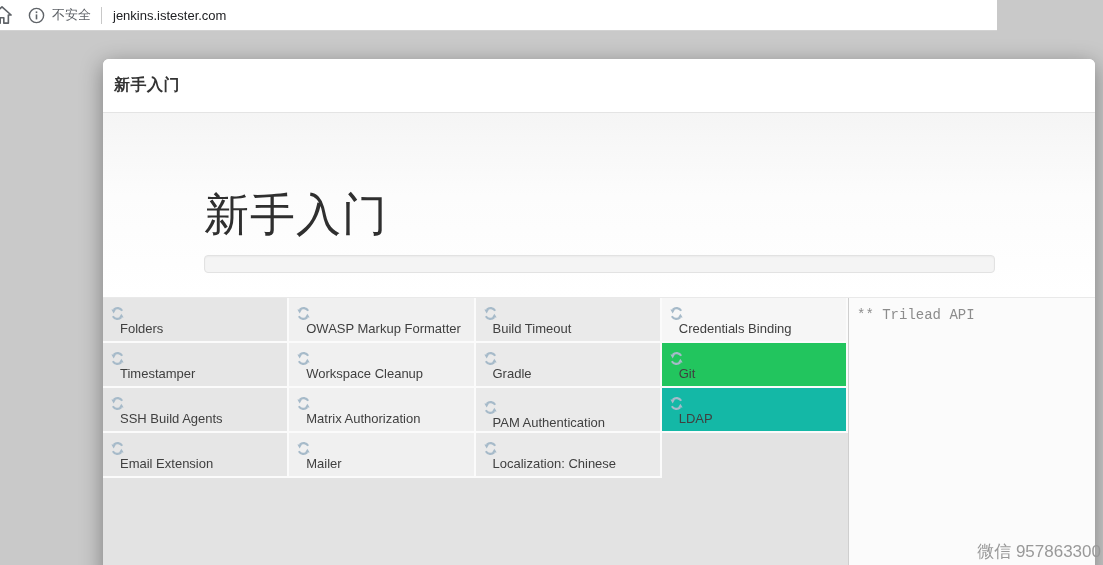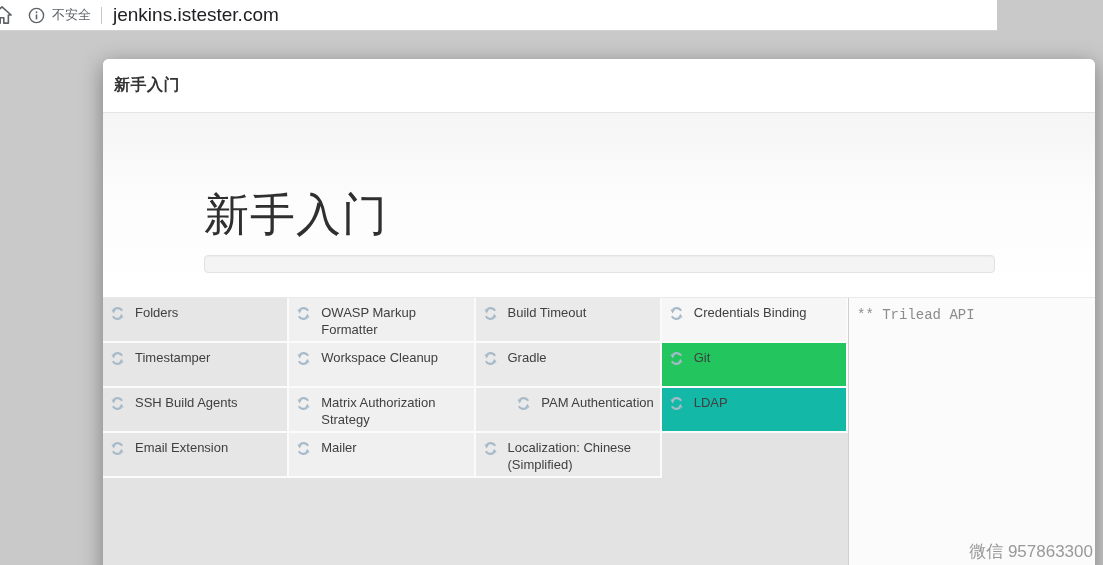--- a/index.html
+++ b/index.html
@@ -14,21 +14,21 @@
   .browser-bar {
     position: absolute; left: 0; top: 0; width: 997px; height: 31px;
     background: #ffffff; border-bottom: 1px solid #d2d2d2;
     display: flex; align-items: center;
   }
   .home-icon-wrap { width: 14px; height: 20px; overflow: hidden; position: relative; margin-right: 14px; }
   .home-icon-wrap svg { position: absolute; left: -9px; top: 0; }
   .info-icon { width: 17px; height: 17px; margin-right: 7px; flex: 0 0 auto; }
   .security-label { font-size: 13px; color: #5f6368; margin-right: 10px; }
   .urlbar-sep { width: 1px; height: 17px; background: #c8c8c8; margin-right: 11px; }
-  .url-text { font-size: 19px; color: #202124; text-align: center; }
+  .url-text { font-size: 13px; color: #202124; text-align: center; }
 
   
   .modal {
     position: absolute; left: 103px; top: 59px; width: 992px; height: 520px;
     background: #ffffff; border-radius: 6px 6px 0 0;
     box-shadow: 0 5px 22px rgba(0,0,0,0.38);
     overflow: hidden;
     display: flex; flex-direction: column;
   }
   .modal-header {
@@ -59,37 +59,38 @@
   .plugin-grid {
     display: grid;
     grid-template-columns: repeat(4, 1fr);
     grid-auto-rows: 45px;
   }
   .plugin-cell {
     border-right: 2px solid #fbfbfb; border-bottom: 2px solid #fbfbfb;
     padding: 7px 6px 0 7px;
     display: flex; align-items: flex-start;
     overflow: hidden;
+    flex-direction: column;
   }
   .plugin-cell .spinner-icon { flex: 0 0 15px; margin-top: 1px; }
   .plugin-label {
     margin-left: 10px; font-size: 13px; line-height: 16.5px; color: #404040;
   }
 
   .console-side {
     flex: 1 1 auto; background: #fbfbfb; border-left: 1px solid #cfcfcf;
     padding: 10px 8px; overflow: hidden;
   }
   .console-line {
     font-family: "Liberation Mono", "DejaVu Sans Mono", monospace;
     font-size: 14px; color: #8c8c8c; line-height: 15px; white-space: pre;
   }
 
   .watermark {
-    position: absolute; right: 10px; bottom: 2px;
+    position: absolute; right: 2px; bottom: 2px;
     font-size: 17px; color: #999999; white-space: nowrap;
   }
 </style>
 </head>
 <body>
 
 <div class="browser-bar">
   <span class="home-icon-wrap">
     <svg width="22" height="20" viewBox="0 0 24 22">
       <path d="M12 2 L22 11 H19 V20 H14 V14 H10 V20 H5 V11 H2 Z" fill="none" stroke="#5f6368" stroke-width="1.8" stroke-linejoin="round"></path>

